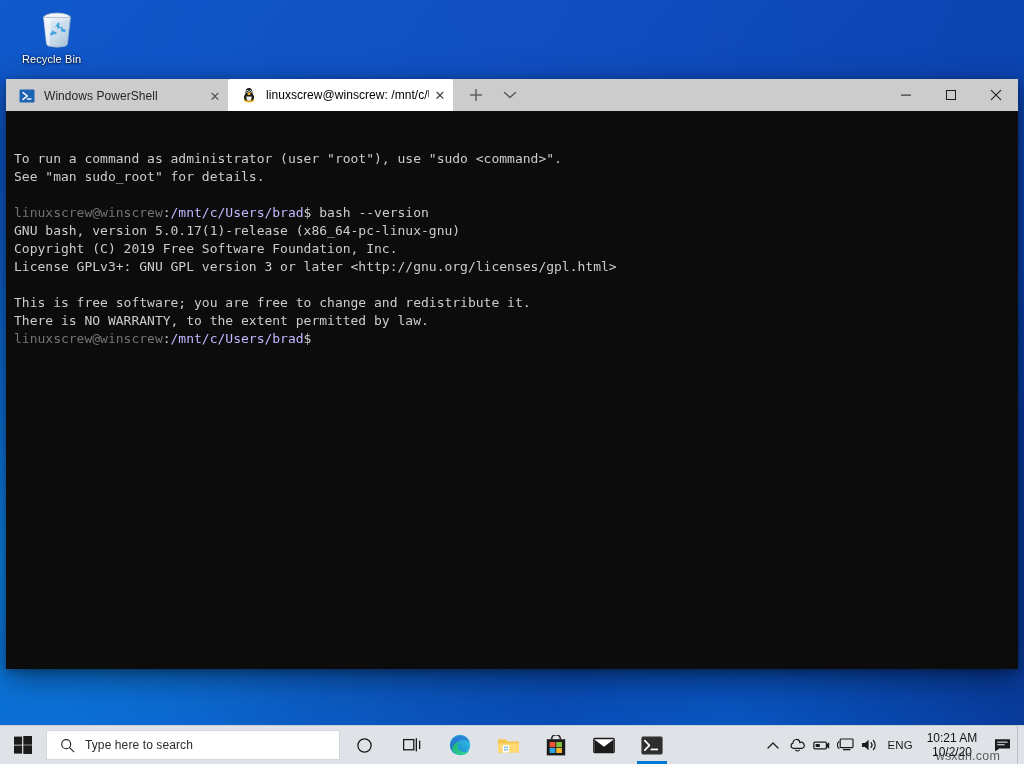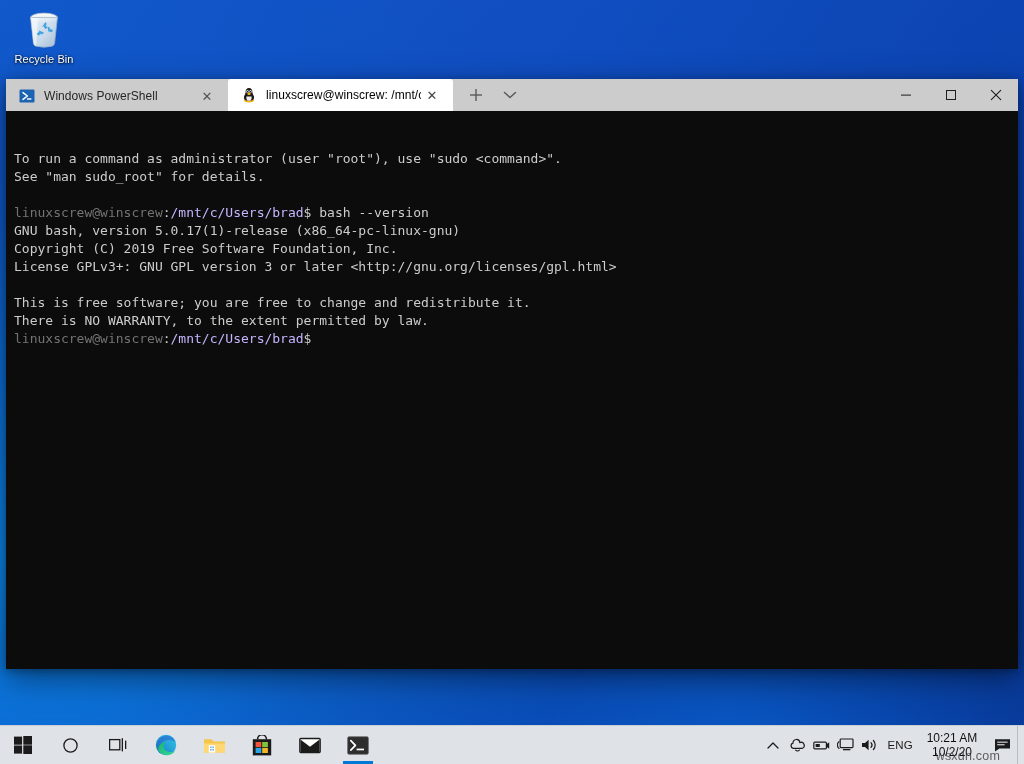--- a/index.html
+++ b/index.html
@@ -28,23 +28,23 @@
   }
   #desktop::after{
     content:"";
     position:absolute; left:0; top:0; right:0; bottom:0;
     background: linear-gradient(112deg, rgba(0,150,255,0.13) 0%, rgba(0,0,0,0) 42%, rgba(0,20,90,0.22) 100%);
   }
 
   
   #recycle-bin {
     position: absolute;
-    left: 9px; top: 6px;
+    left: 22px; top: 6px;
     width: 70px;
-    text-align: center;
+    text-align: left;
     z-index: 5;
   }
   .rb-icon {
     width: 44px;
     height: 44px;
     margin: 0 auto 3px auto;
     display: block;
   }
   .rb-label {
     font-size: 11px;
@@ -73,21 +73,21 @@
     background: #cccccc;
     display: flex;
     align-items: flex-end;
     position: relative;
     flex: none;
   }
   .tab {
     height: 30px;
     display: flex;
     align-items: center;
-    padding: 0 10px 0 13px;
+    padding: 0 2px 0 13px;
     font-size: 12px;
     color: #1a1a1a;
     box-sizing: border-box;
     cursor: default;
     position: relative;
   }
   .tab.inactive {
     width: 222px;
     background: #cccccc;
     color: #262626;
@@ -400,20 +400,29 @@
 
   <div id="start-button">
     <svg width="18" height="18" viewBox="0 0 18 18">
       <rect x="0" y="0.6" width="8.1" height="8.1" fill="#1b1b1b"></rect>
       <rect x="9.3" y="0" width="8.7" height="8.7" fill="#1b1b1b"></rect>
       <rect x="0" y="9.5" width="8.1" height="8.1" fill="#1b1b1b"></rect>
       <rect x="9.3" y="9.3" width="8.7" height="8.7" fill="#1b1b1b"></rect>
     </svg>
   </div>
 
+  <div id="search-box">
+    <span id="search-icon-wrap">
+      <svg width="15" height="15" viewBox="0 0 15 15">
+        <circle cx="6.2" cy="6.2" r="4.5" fill="none" stroke="#2b2b2b" stroke-width="1.2"></circle>
+        <path d="M9.6 9.6 L13.6 13.6" stroke="#2b2b2b" stroke-width="1.2" stroke-linecap="round"></path>
+      </svg>
+    </span>
+    <span id="search-text">Type here to search</span>
+  </div>
 
   <div class="tb-item">
     <svg width="17" height="17" viewBox="0 0 17 17">
       <circle cx="8.5" cy="8.5" r="6.6" fill="none" stroke="#1b1b1b" stroke-width="1.3"></circle>
     </svg>
   </div>
 
   <div class="tb-item">
     <svg width="19" height="16" viewBox="0 0 19 16">
       <rect x="0.6" y="2.6" width="10.2" height="10.2" fill="none" stroke="#1b1b1b" stroke-width="1.3"></rect>

